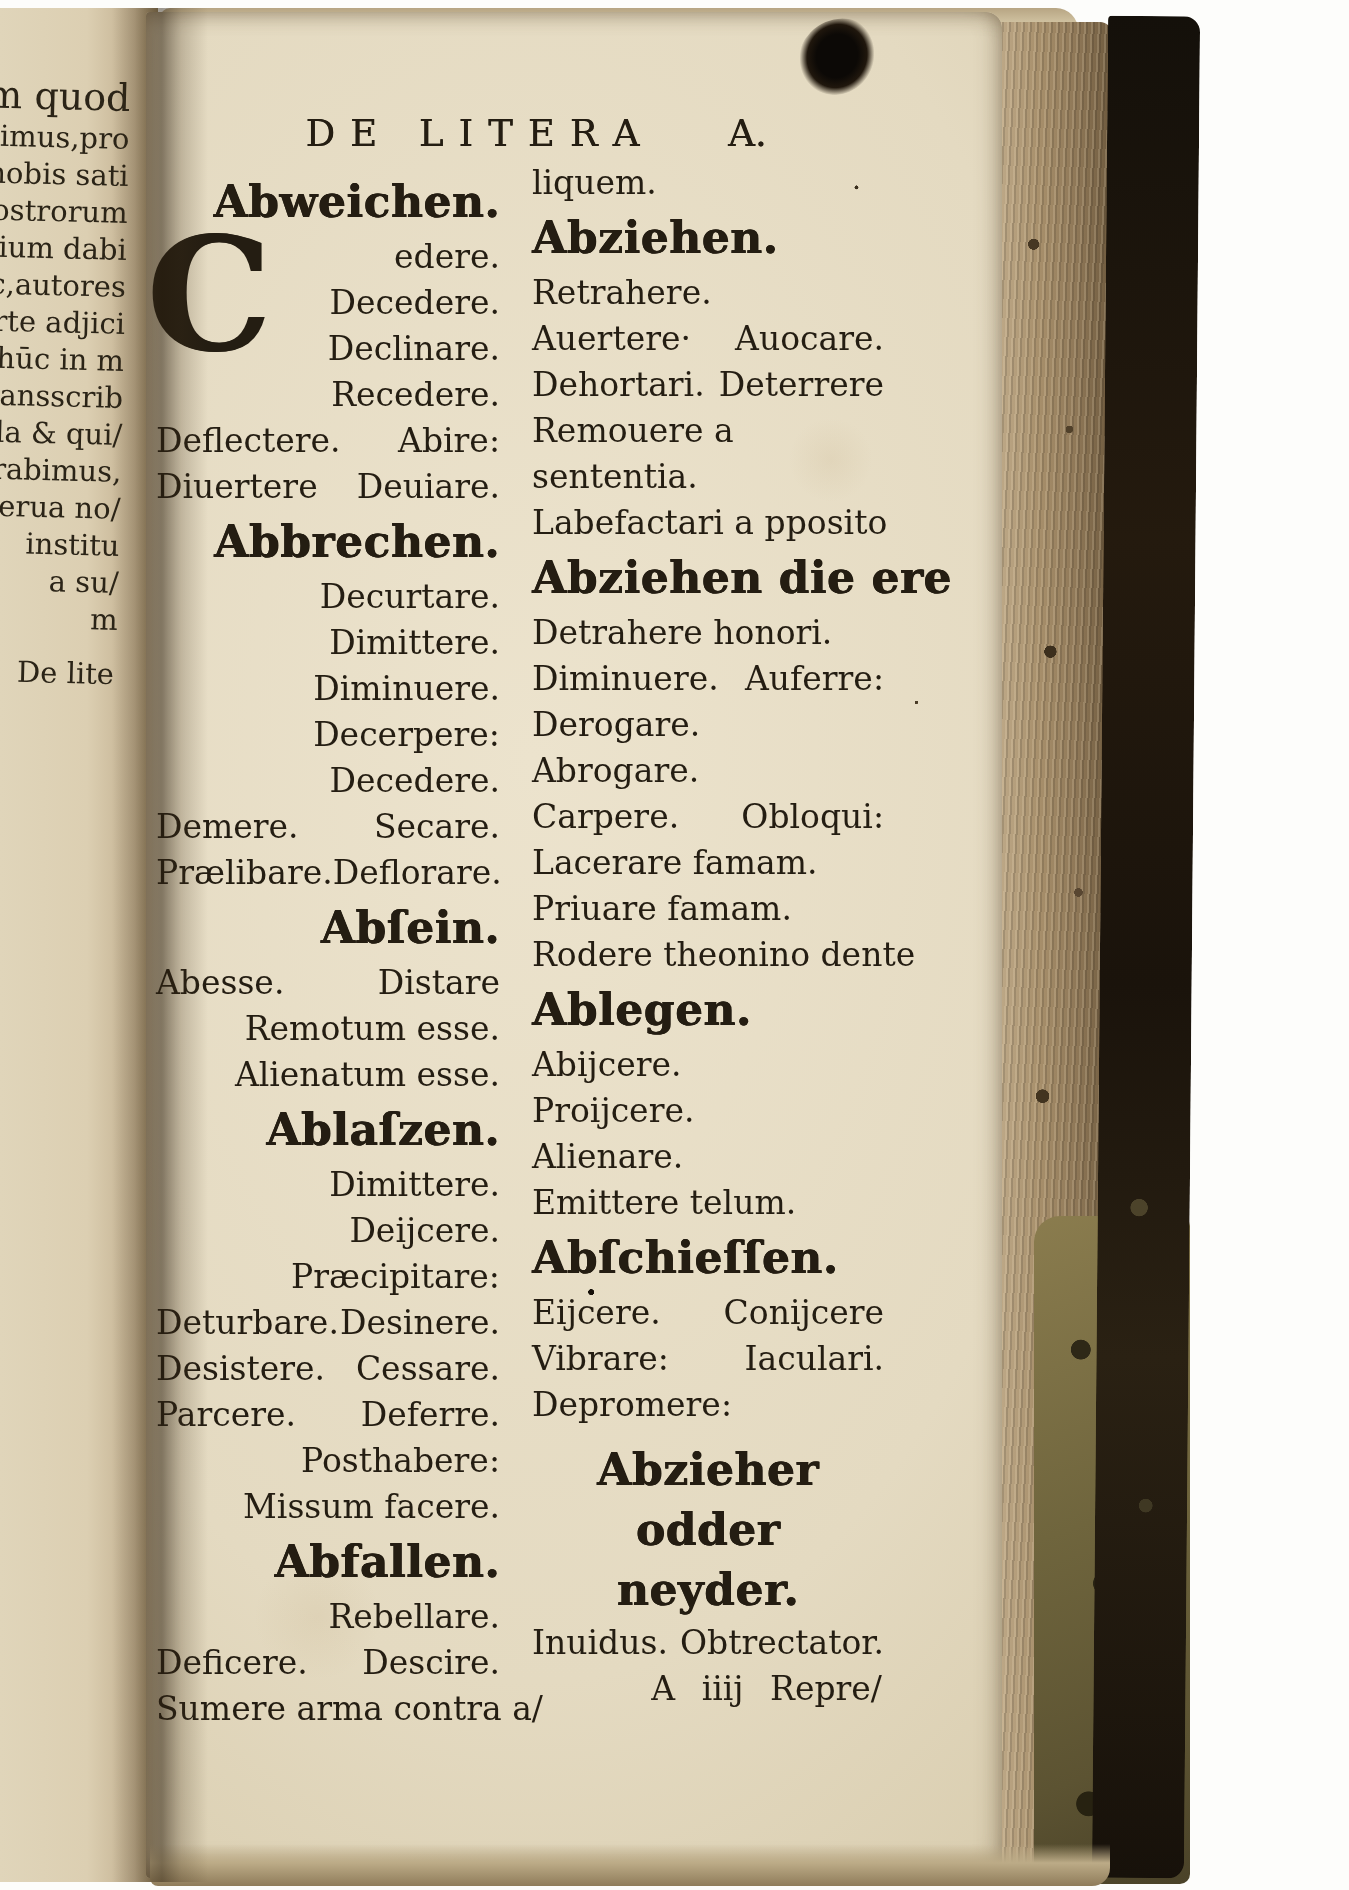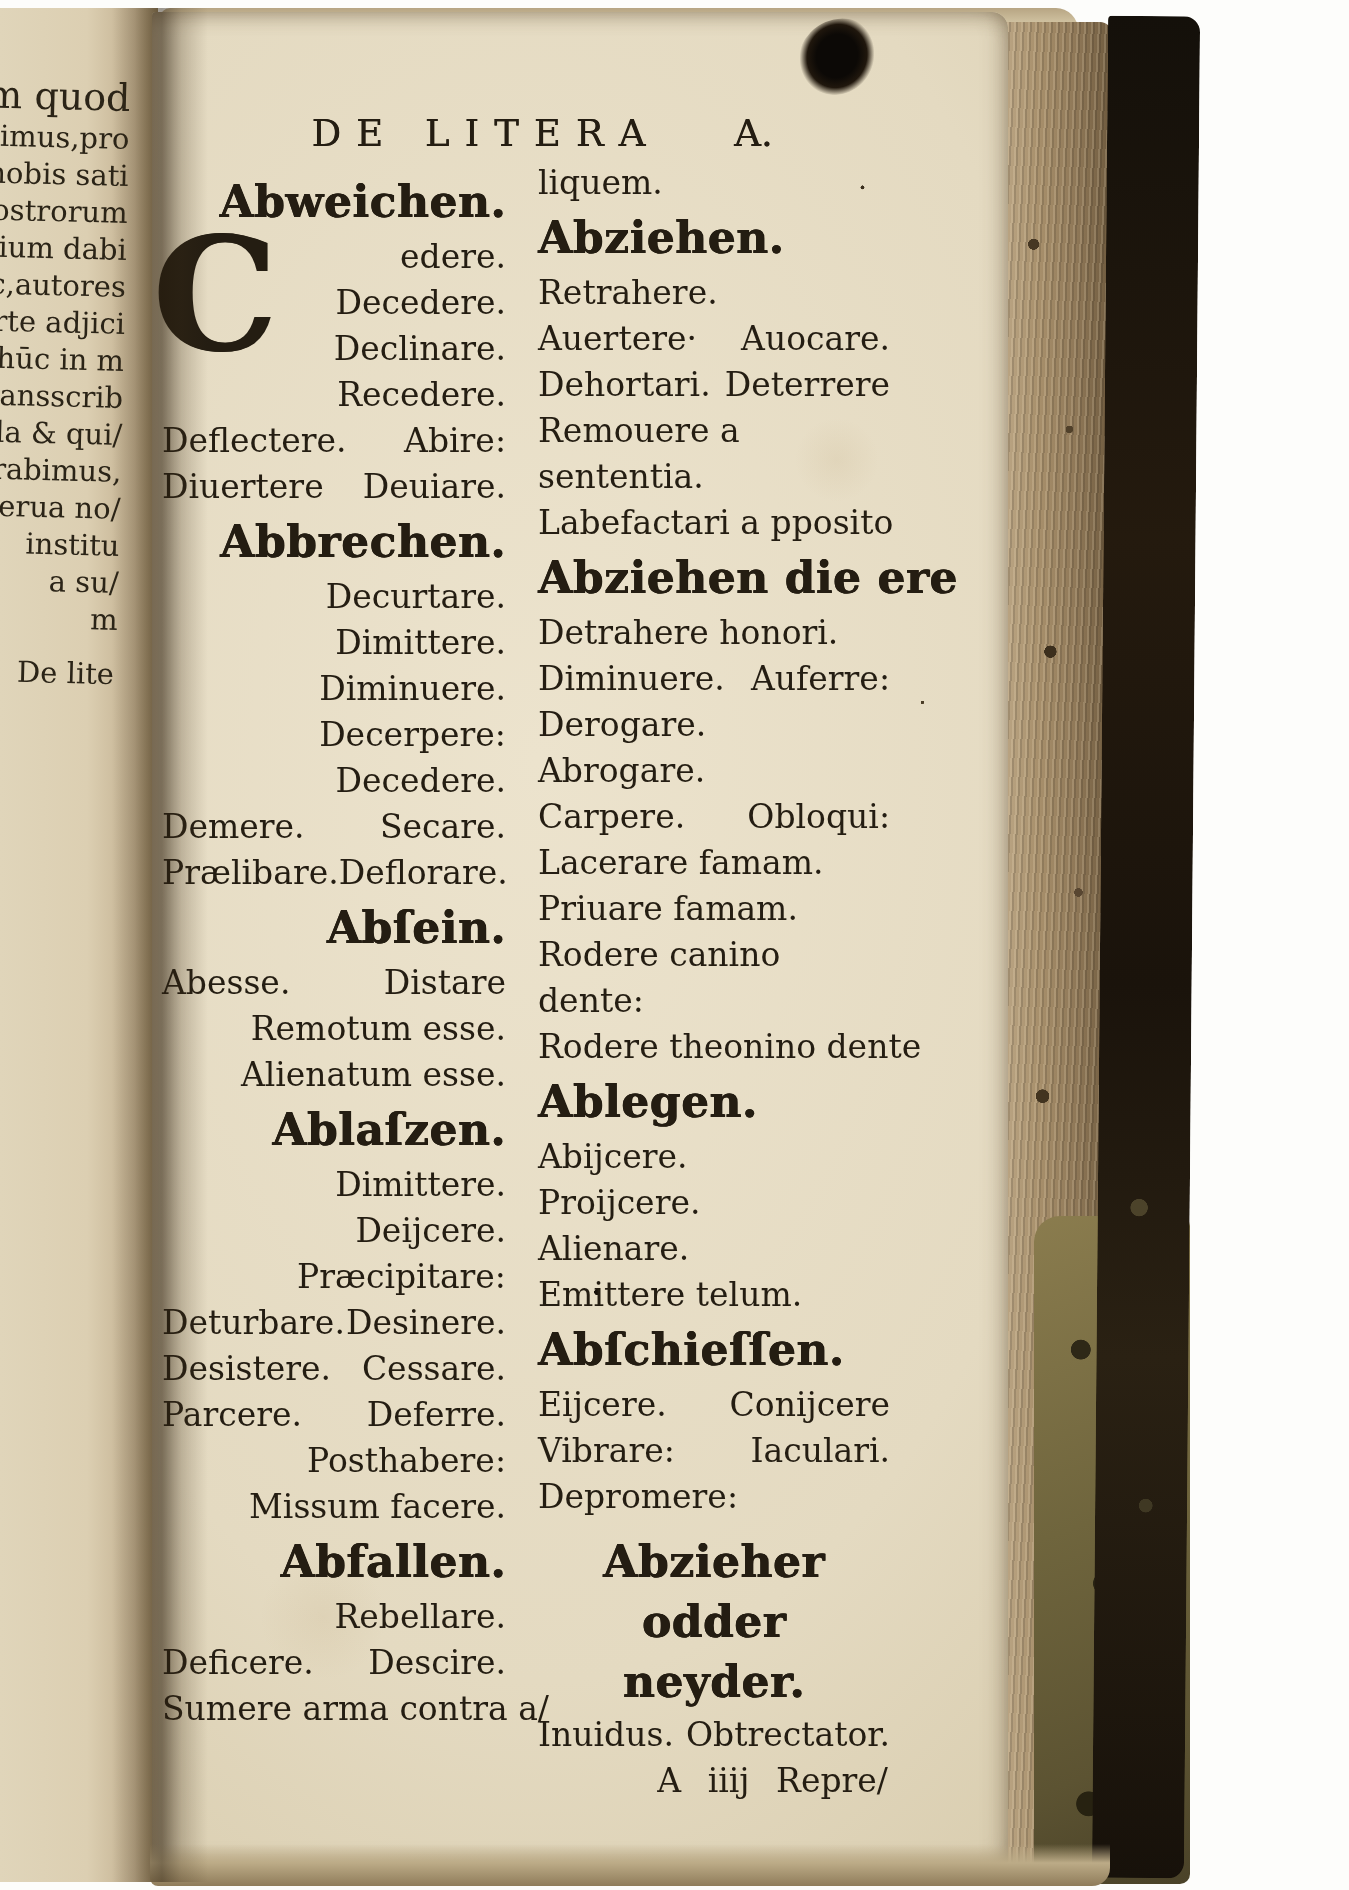--- a/index.html
+++ b/index.html
@@ -56,21 +56,21 @@
     background:
       radial-gradient(circle 14px at 45% 64%, #4c432a 60%, transparent 64%),
       radial-gradient(circle 11px at 55% 80%, #3f3823 60%, transparent 64%),
       linear-gradient(180deg,#14100a 0%,#241a0e 28%,#1a130b 52%,#2a2113 72%,#17110a 100%);}
 
   .headband-blob{position:absolute;left:800px;top:16px;width:74px;height:80px;z-index:6;
     background:radial-gradient(closest-side,#0c0906 55%,#20170d 80%,transparent 100%);
     border-radius:62% 38% 55% 45%;transform:rotate(24deg);}
 
   
-  .main-page{position:absolute;left:152px;top:12px;width:856px;height:1866px;z-index:2;
+  .main-page{position:absolute;left:146px;top:12px;width:856px;height:1866px;z-index:2;
     border-radius:4px 16px 16px 4px;color:#241d12;
     background-image:
       radial-gradient(circle 4px   at 52% 68.6%, #17110a 70%, transparent 78%),
       radial-gradient(circle 3px   at 83% 9.4%,  #3a2f1e 60%, transparent 72%),
       radial-gradient(circle 2.5px at 90% 37%,   #4a3c26 60%, transparent 72%),
       radial-gradient(circle 60px  at 80% 24%,   rgba(170,140,90,.10), transparent 70%),
       radial-gradient(circle 90px  at 20% 86%,   rgba(170,140,90,.10), transparent 70%),
       radial-gradient(120% 90% at 45% 40%, #ece3cd 0%, #e4dac1 55%, #d9cdaf 82%, #c8b995 100%);
     box-shadow: inset 20px 0 30px -12px rgba(80,60,35,.55),
                 inset -14px 0 24px -12px rgba(90,70,45,.45),
@@ -224,21 +224,20 @@
           <span>Auferre:</span>
         </div>
         <div class="line">Derogare.</div>
         <div class="line">Abrogare.</div>
         <div class="line pair">
           <span>Carpere.</span>
           <span>Obloqui:</span>
         </div>
         <div class="line">Lacerare famam.</div>
         <div class="line">Priuare famam.</div>
-        <div class="line">Rodere canino dente:</div>
         <div class="line nowrap">Rodere theonino dente</div>
         <div class="line bl">Ablegen.</div>
         <div class="line">Abijcere.</div>
         <div class="line">Proijcere.</div>
         <div class="line">Alienare.</div>
         <div class="line">Emittere telum.</div>
         <div class="line bl">Abſchieſſen.</div>
         <div class="line pair">
           <span>Eijcere.</span>
           <span>Conijcere</span>

